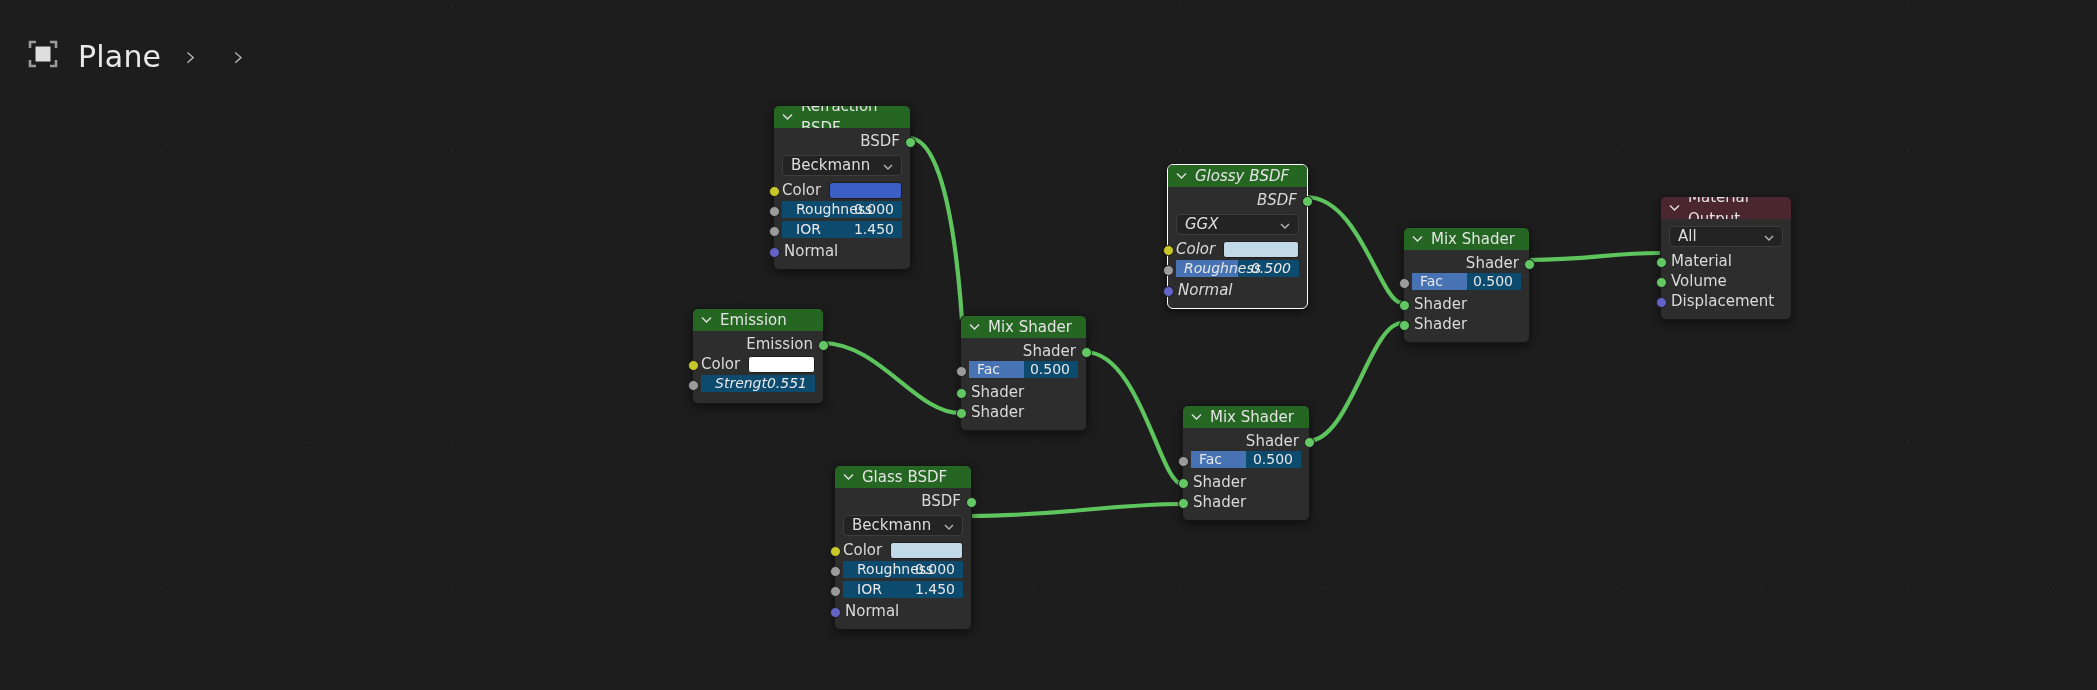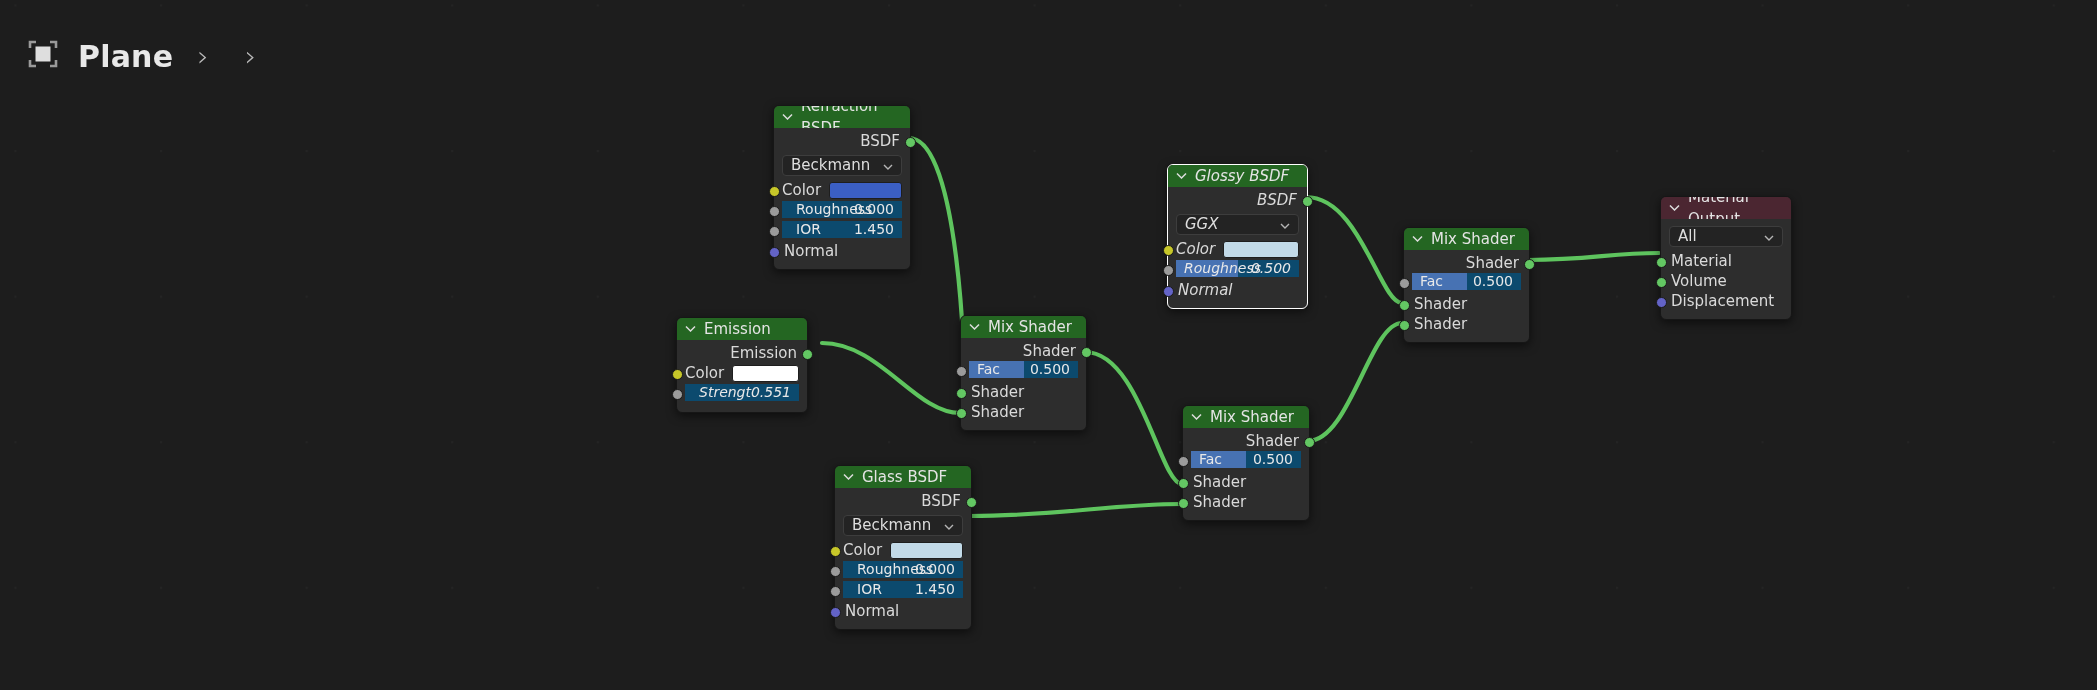--- a/index.html
+++ b/index.html
@@ -37,21 +37,20 @@
     align-items: center;
     gap: 0px;
     height: 52px;
     z-index: 50;
   }
   .bc-item {
     display: flex;
     align-items: center;
     gap: 16px;
     padding: 0 6px;
-    font-weight: bold;
   }
   .bc-label {
     color: #e8e8e8;
     font-size: 30px;
     letter-spacing: 0.2px;
     white-space: nowrap;
   }
   .bc-sep {
     color: #b9b9b9;
     font-size: 29px;
@@ -305,21 +304,21 @@
           <span class="nf-val">1.450</span>
         </div>
       </div>
       <div class="row in">
         <span class="socket left sk-vector"></span>
         <span class="row-label">Normal</span>
       </div>
     </div>
   </div>
 
-  <div class="node" style="left:676px; top:308px; width:130px;margin-top:9px;">
+  <div class="node" style="left:692px; top:308px; width:130px;">
     <div class="node-header hdr-shader">
       <span class="collapse-tri">
         <svg width="11" height="7" viewBox="0 0 11 7">
             <path d="M1 1.5 L5.5 6 L10 1.5" fill="none" stroke="#dcdcdc" stroke-width="1.5"></path>
           </svg>
       </span>
       <span>Emission</span>
     </div>
     <div class="node-body">
       <div class="row out">

